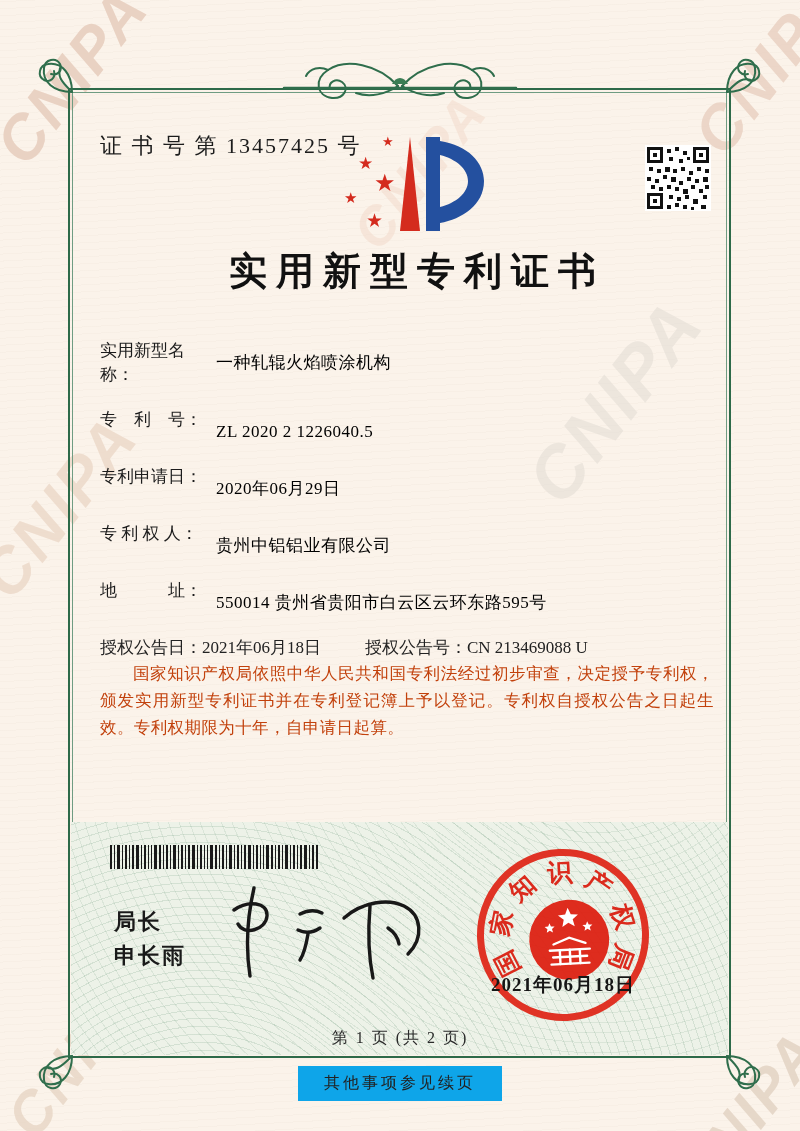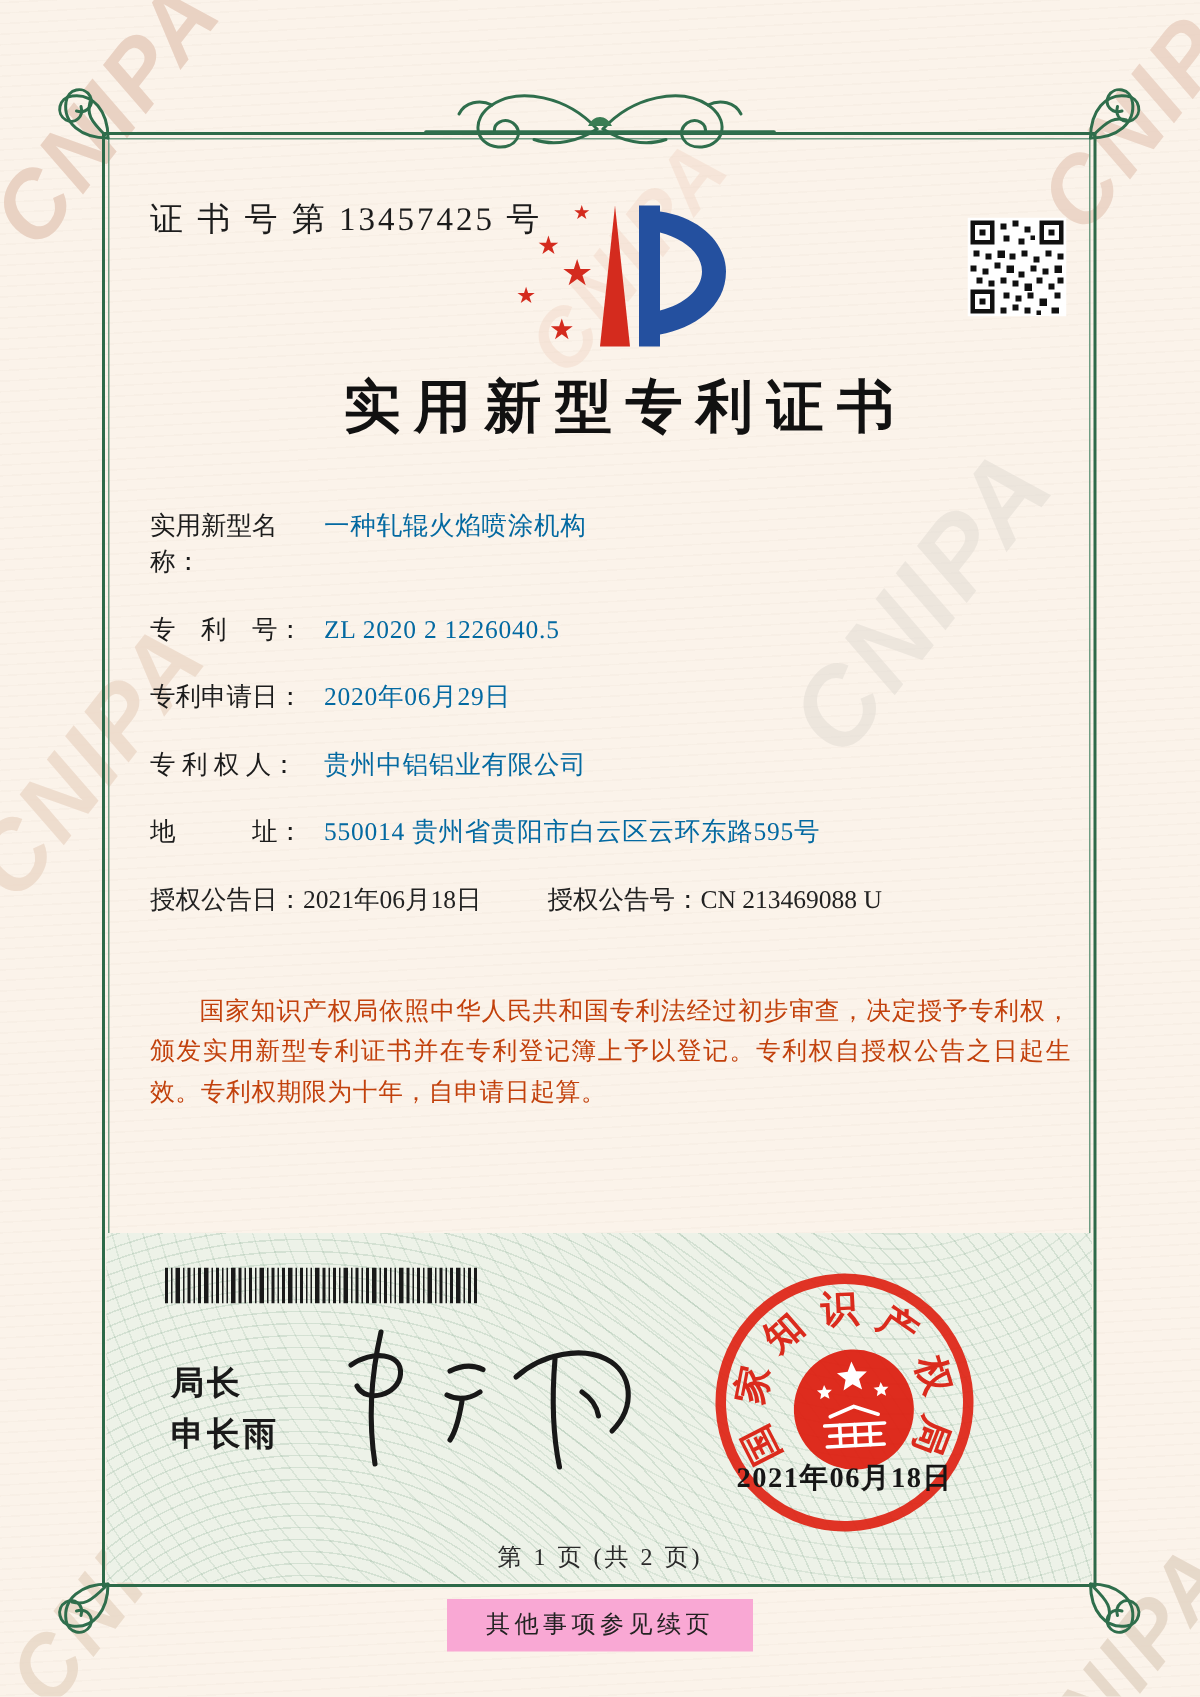--- a/index.html
+++ b/index.html
@@ -44,21 +44,21 @@
   .logo .star { position:absolute; color:#d42b1e; line-height:1; }
   .qr { position:absolute; left:645px; top:145px; width:66px; height:66px; z-index:3; }
   .title {
     position:absolute; left:0; top:246px; width:100%; z-index:3;
     text-align:center; font-size:38px; font-weight:bold; letter-spacing:9px; color:#111;margin-left:17px;
   }
   
   .fields { position:absolute; left:100px; top:339px; width:614px; z-index:3; }
   .row { display:flex; margin-bottom:21px; font-size:17px; line-height:24px; }
   .row .lab { width:116px; flex:0 0 116px; color:#1c1c1c; }
-  .row .val { color:#0369a1; letter-spacing:0.5px; }
+  .row .val { color:#000000; letter-spacing:0.5px;margin-top:12px; }
   .grant-row { display:flex; font-size:17px; line-height:24px; }
   .grant-no { margin-left:44px; }
   
   .paras { position:absolute; left:100px; top:660px; width:614px; z-index:3; }
   .paras p {
     font-size:16.5px; line-height:27px; text-align:justify; text-indent:2em;
     color:#c2410c; letter-spacing:0.4px;
   }
   
   .barcode { position:absolute; left:110px; top:845px; width:212px; height:24px; z-index:3; }
@@ -83,21 +83,21 @@
   .seal-date {
     position:absolute; left:448px; top:972px; width:230px; z-index:4;
     text-align:center; font-size:19px; font-weight:600; letter-spacing:1px; color:#161616;
   }
   .page-no {
     position:absolute; left:0; top:1028px; width:100%; z-index:3;
     text-align:center; font-size:16px; color:#2a2a2a; letter-spacing:2px;
   }
   .note {
     position:absolute; left:50%; top:1066px; transform:translateX(-50%); z-index:3;
-    background:#f9a8d4; padding:7px 26px; font-size:16px; letter-spacing:3px; color:#222;
+    background:#0ea5e9; padding:7px 26px; font-size:16px; letter-spacing:3px; color:#222;
   }
 </style>
 </head>
 <body>
 
 <span class="wm" style="left:-30px; top:40px; font-size:62px; color:#e7cdbd; opacity:.85;">CNIPA</span>
 <span class="wm" style="left:668px; top:30px; font-size:62px; color:#e7cdbd; opacity:.75;">CNIPA</span>
 <span class="wm" style="left:330px; top:140px; font-size:54px; color:#f2d9c9; opacity:.5;">CNIPA</span>
 <span class="wm" style="left:-46px; top:470px; font-size:64px; color:#ecd8c8; opacity:.8;">CNIPA</span>
 <span class="wm" style="left:498px; top:360px; font-size:72px; color:#e4ded6; opacity:.6;">CNIPA</span>

